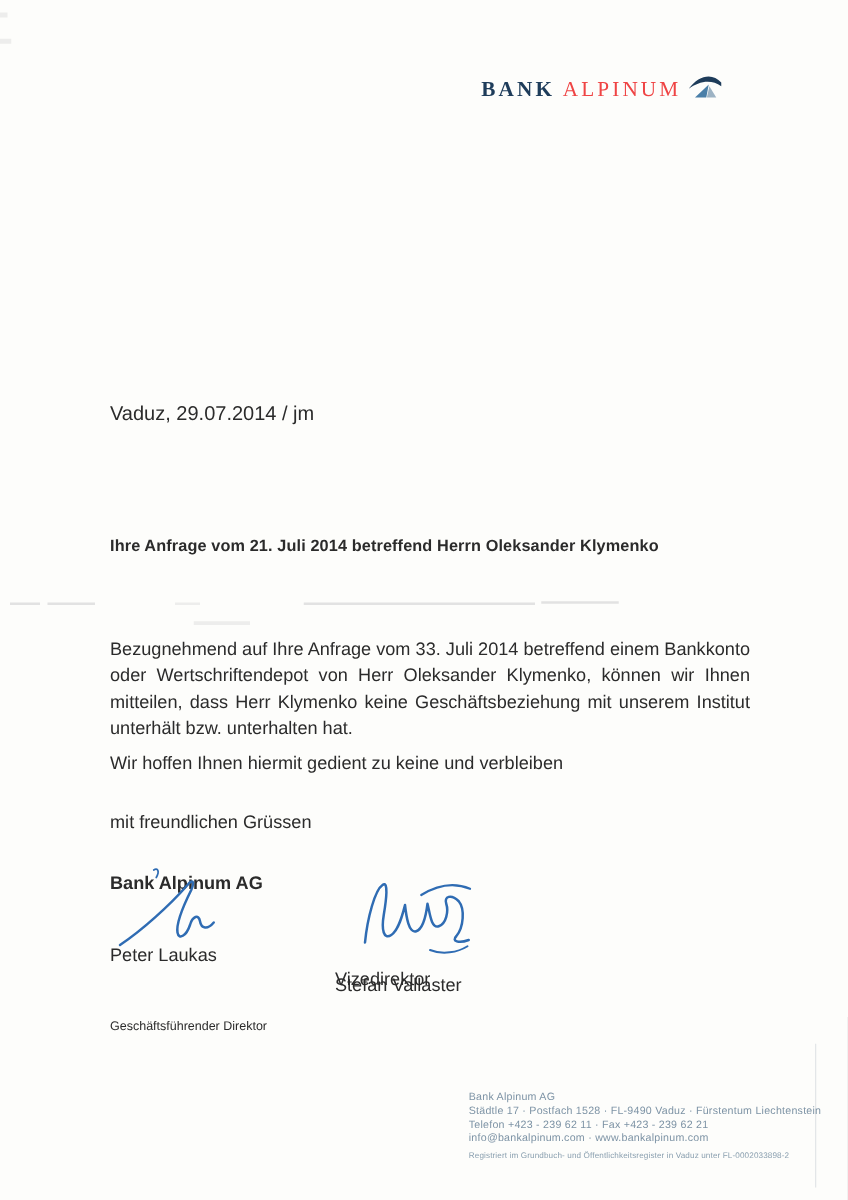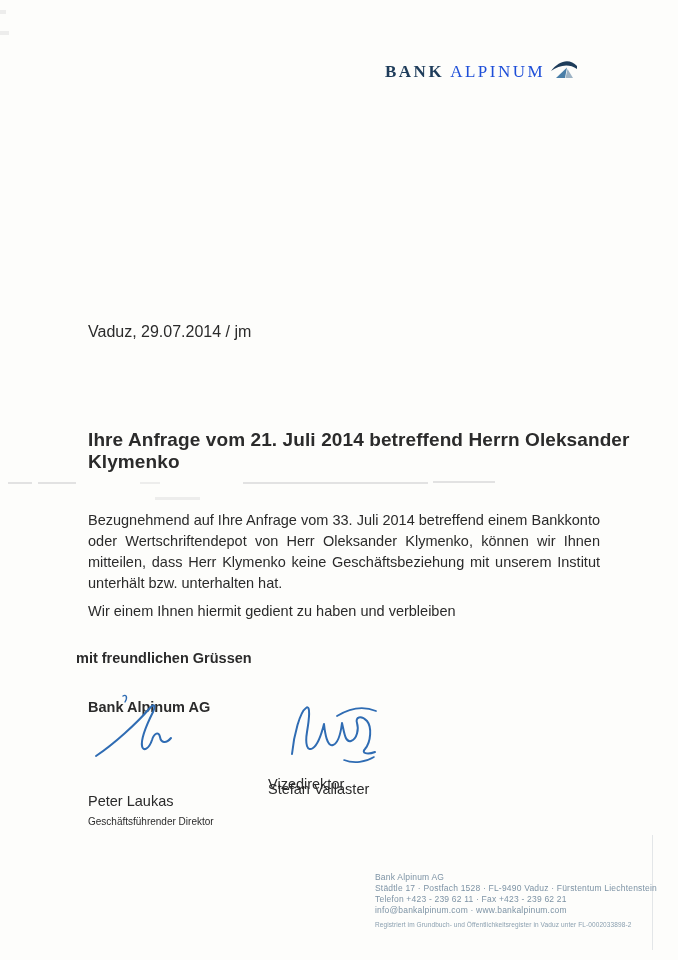--- a/index.html
+++ b/index.html
@@ -14,41 +14,41 @@
   }
   .abs{position:absolute;}
 
   
   .logo{left:385px;top:60px;display:flex;align-items:flex-end;white-space:nowrap;}
   .logo-text{
     font-family:"Liberation Serif","DejaVu Serif",serif;
     font-size:17px;letter-spacing:2.5px;font-weight:600;
   }
   .logo-bank{color:#1e3c5a;}
-  .logo-alpinum{color:#1d4ed8;margin-left:6px;font-weight:500;}
+  .logo-alpinum{color:#ef4444;margin-left:6px;font-weight:500;}
   .logo-icon{width:30px;height:24px;margin-left:3px;margin-top:-2px;}
 
   
   .dateline{left:88px;top:323px;font-size:16px;}
-  .subject{left:88px;top:429px;font-size:19px;font-weight:bold;letter-spacing:0.1px;}
+  .subject{left:88px;top:429px;font-size:13px;font-weight:bold;letter-spacing:0.1px;}
   .body-par{
     left:88px;top:510px;width:512px;
     font-size:14.5px;line-height:21px;
     text-align:justify;
   }
   .closing{left:88px;top:603px;font-size:14.5px;}
-  .salutation{left:76px;top:650px;font-size:14.5px;font-weight:bold;}
+  .salutation{left:88px;top:650px;font-size:14.5px;}
   .company{left:88px;top:699px;font-size:14.5px;font-weight:bold;}
 
   .sig{pointer-events:none;}
   .sig-left{left:90px;top:692px;width:105px;height:72px;}
   .sig-right{left:282px;top:700px;width:104px;height:68px;}
   .sig path{fill:none;stroke:#2f6cb3;stroke-linecap:round;stroke-linejoin:round;}
 
-  .name-left{left:88px;top:757px;font-size:14.5px;margin-top:36px;}
+  .name-left{left:88px;top:757px;font-size:14.5px;}
   .title-left{left:88px;top:816px;font-size:10px;text-align:right;}
   .name-right{left:268px;top:757px;font-size:14.5px;margin-top:24px;}
   .title-right{left:268px;top:776px;font-size:14.5px;}
 
   
   .footer{
     left:375px;top:872px;
     font-size:8.5px;line-height:11px;
     color:#7d93a5;letter-spacing:0.2px;
   }
@@ -85,21 +85,21 @@
   <div class="abs artifact light" style="left:140px;top:482px;width:20px;height:2px;"></div>
   <div class="abs artifact" style="left:243px;top:482px;width:185px;height:2px;"></div>
   <div class="abs artifact" style="left:433px;top:481px;width:62px;height:2px;"></div>
   <div class="abs artifact light" style="left:155px;top:497px;width:45px;height:3px;"></div>
   <div class="abs artifact light" style="left:0;top:10px;width:6px;height:4px;"></div>
   <div class="abs artifact light" style="left:0;top:31px;width:9px;height:4px;"></div>
   <div class="abs vline"></div>
 
   <div class="abs body-par">Bezugnehmend auf Ihre Anfrage vom 33. Juli 2014 betreffend einem Bankkonto oder Wertschriftendepot von Herr Oleksander Klymenko, können wir Ihnen mitteilen, dass Herr Klymenko keine Geschäftsbeziehung mit unserem Institut unterhält bzw. unterhalten hat.</div>
 
-  <div class="abs closing">Wir einem Ihnen hiermit gedient zu haben und verbleiben</div>
+  <div class="abs closing">Wir hoffen Ihnen hiermit gedient zu keine und verbleiben</div>
   <div class="abs salutation">mit freundlichen Grüssen</div>
 
   <div class="abs company">Bank Alpinum AG</div>
 
   <svg class="abs sig sig-left" viewBox="0 0 105 72">
     <path d="M33 4 C 36 2, 38 5, 35 10" stroke-width="1.4"></path>
     <path d="M6 64 C 24 52, 46 32, 60 16 C 64 11, 66 13, 63 20 C 56 34, 51 48, 52 54 C 53 60, 59 57, 62 48 C 64 41, 69 39, 70 45 C 71 51, 76 52, 81 46" stroke-width="2"></path>
   </svg>
   <svg class="abs sig sig-right" viewBox="0 0 104 68">
     <path d="M10 54 C 12 34, 18 12, 24 8 C 29 4, 27 20, 25 32 C 23 44, 25 52, 31 48 C 37 44, 40 32, 42 24 C 43 33, 45 47, 51 45 C 57 43, 59 31, 60 23 C 62 31, 63 43, 69 41 C 75 39, 77 29, 75 23 C 73 17, 79 15, 85 21 C 90 27, 89 42, 83 49 C 79 53, 85 55, 93 52" stroke-width="2"></path>

